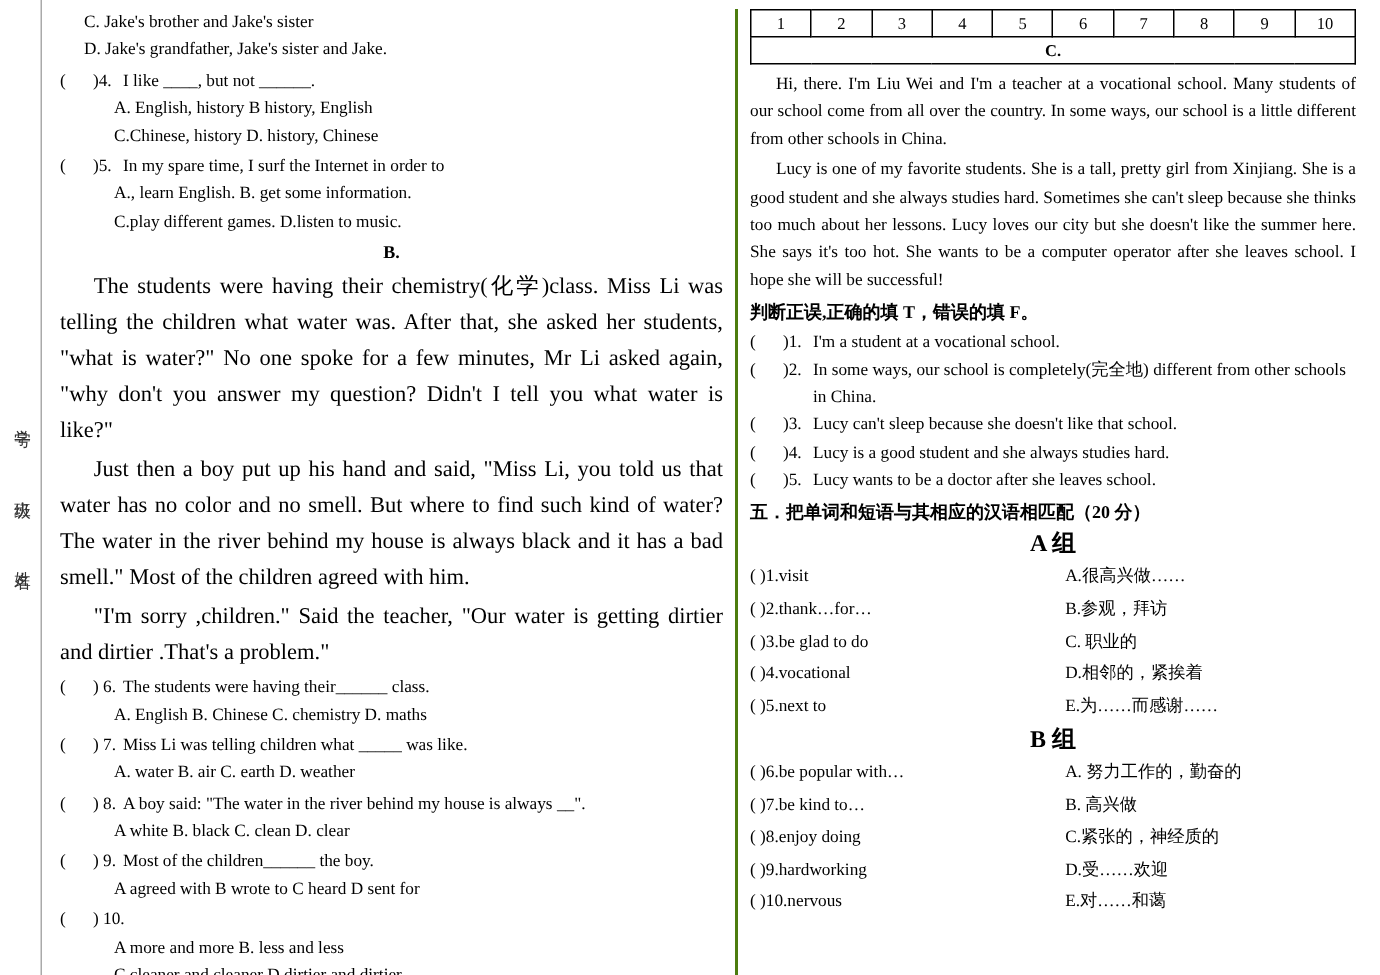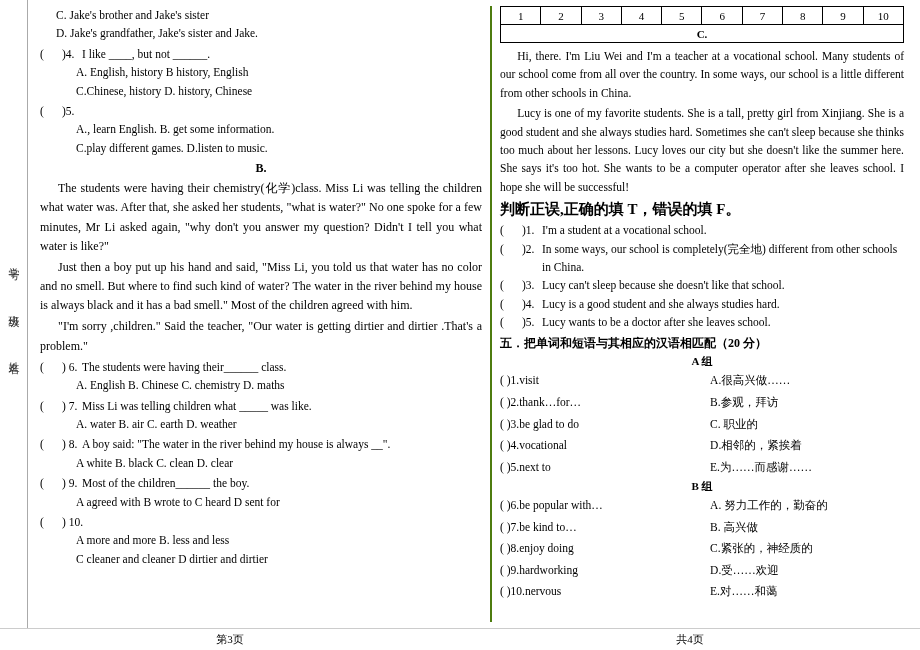--- a/index.html
+++ b/index.html
@@ -93,50 +93,50 @@
       margin-bottom: 2px;
     }
     .q-paren {
       min-width: 22px;
     }
     .q-num {
       min-width: 20px;
     }
     
     .left-passage {
-      font-size: 12px;
+      font-size: 15px;
       line-height: 1.6;
       text-align: justify;
       margin-bottom: 2px;
     }
     .left-passage p {
       text-indent: 1.5em;
       margin-bottom: 2px;
     }
     
     .judge-section-title {
       font-weight: bold;
-      font-size: 15px;
+      font-size: 12px;
       margin: 4px 0 2px 0;
     }
     
     .match-title {
       font-weight: bold;
       font-size: 12px;
       margin: 4px 0 2px 0;
     }
     .match-groups {
       display: flex;
       flex-direction: column;
       gap: 2px;
     }
     .match-group-title {
       text-align: center;
       font-weight: bold;
-      font-size: 11px;
+      font-size: 16px;
       margin: 2px 0;
     }
     .match-row {
       display: flex;
       justify-content: space-between;
       font-size: 11.5px;
       line-height: 1.7;
     }
     .match-left {
       width: 48%;
@@ -181,20 +181,21 @@
         <div style="padding-left:36px;">
           <div>A. English, history   B history, English</div>
           <div>C.Chinese, history   D. history, Chinese</div>
         </div>
       </div>
 
       <div class="question-block">
         <div style="display:flex;">
           <span class="q-paren">(  </span>
           <span class="q-num">)5.</span>
+          <span>In my spare time, I surf the Internet in order to</span>
         </div>
         <div style="padding-left:36px;">
           <div>A., learn English.      B. get some information.</div>
           <div>C.play different games. D.listen to music.</div>
         </div>
       </div>
 
       <div class="section-heading">B.</div>
 
       <div class="left-passage">

